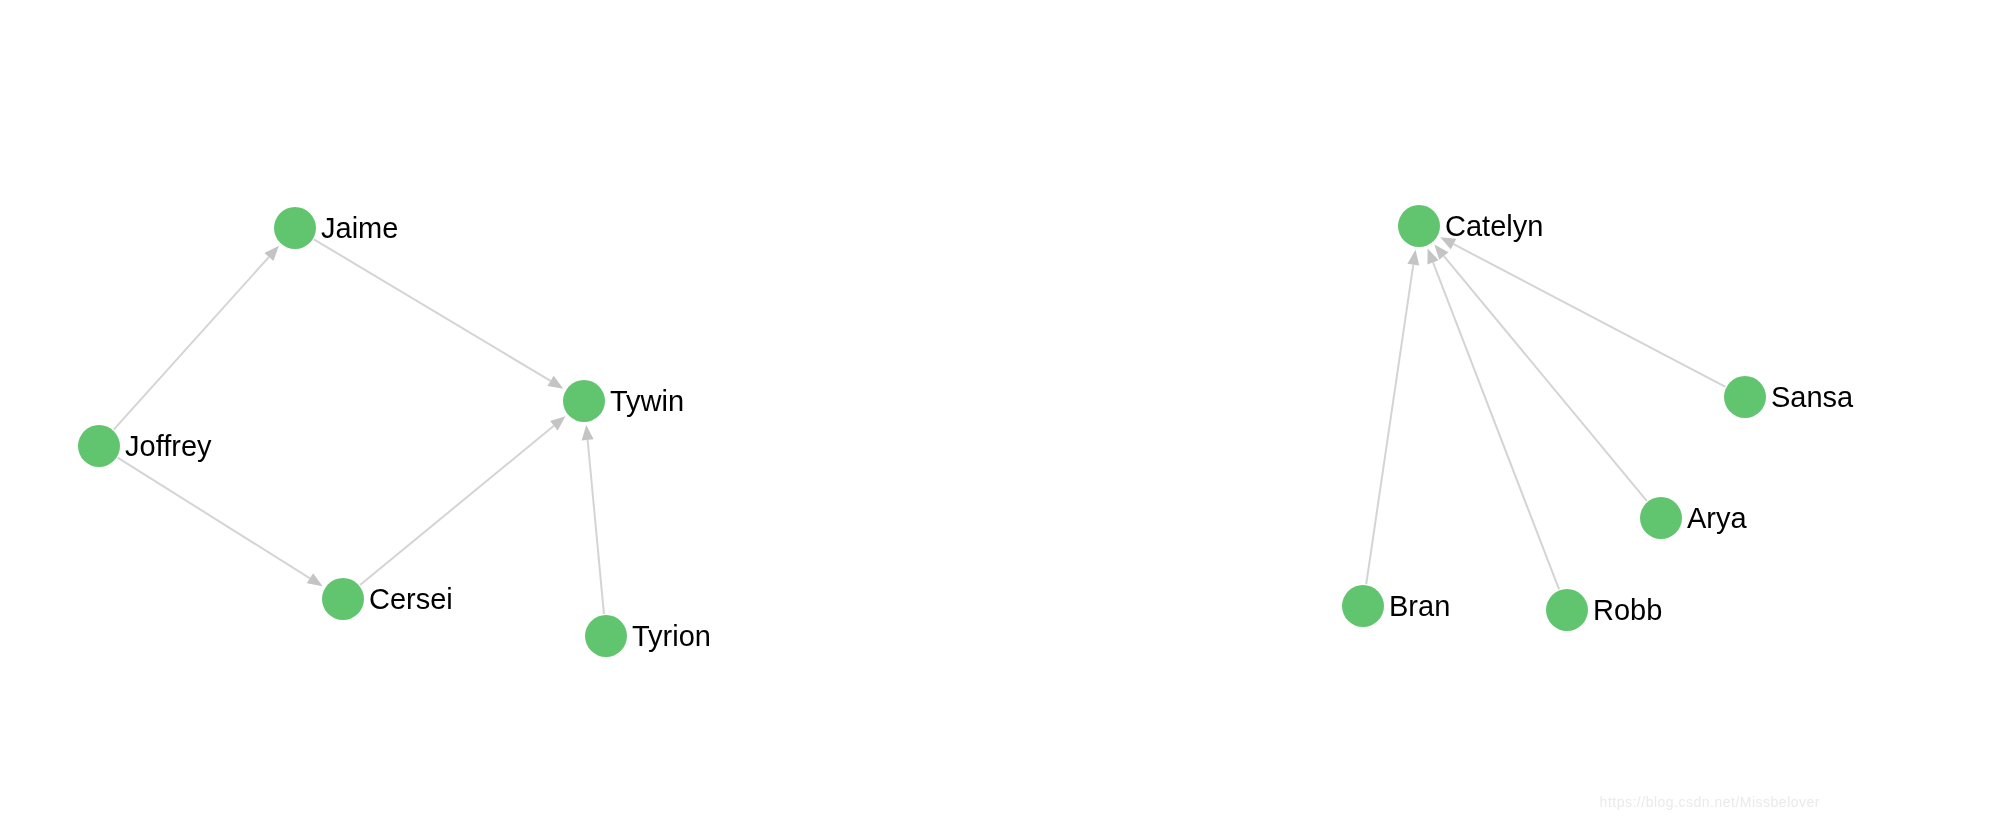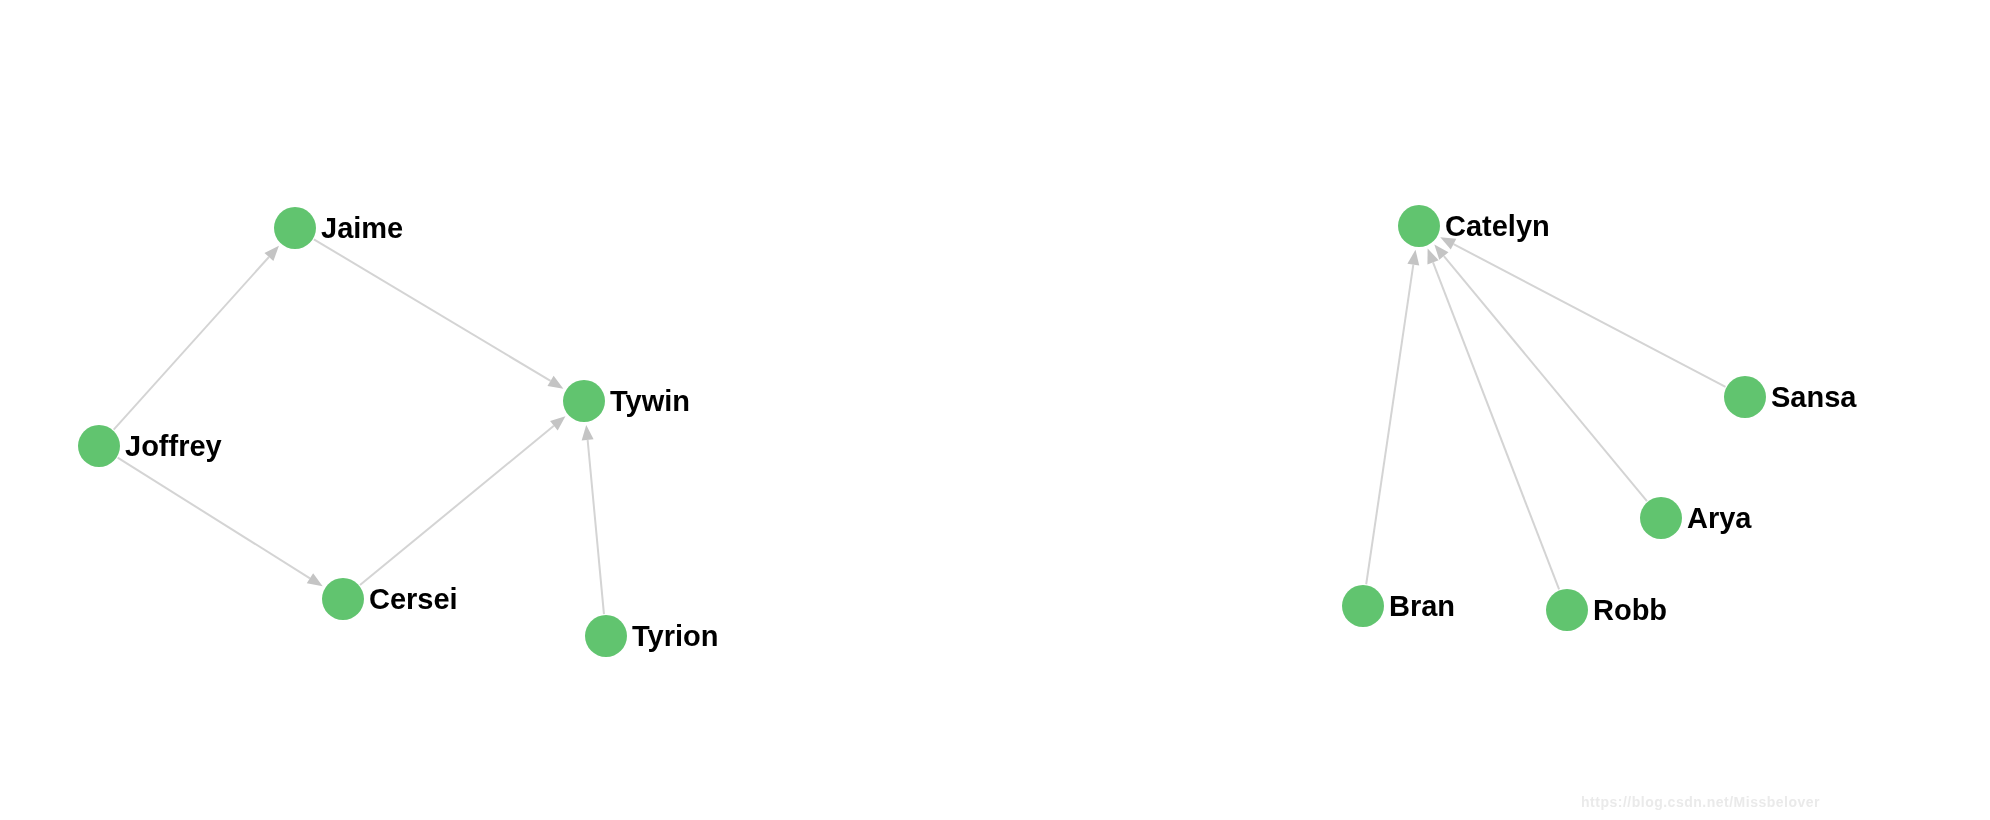--- a/index.html
+++ b/index.html
@@ -9,21 +9,20 @@
     width: 1990px;
     height: 820px;
     overflow: hidden;
     font-family: "Liberation Sans", sans-serif;
   }
   .canvas-wrap {
     position: relative;
     width: 1828px;
     height: 820px;
     background: #ffffff;
-    font-weight: bold;
   }
   svg.graph {
     position: absolute;
     left: 0;
     top: 0;
     display: block;
   }
   svg.graph text {
     font-family: "Liberation Sans", sans-serif;
   }

